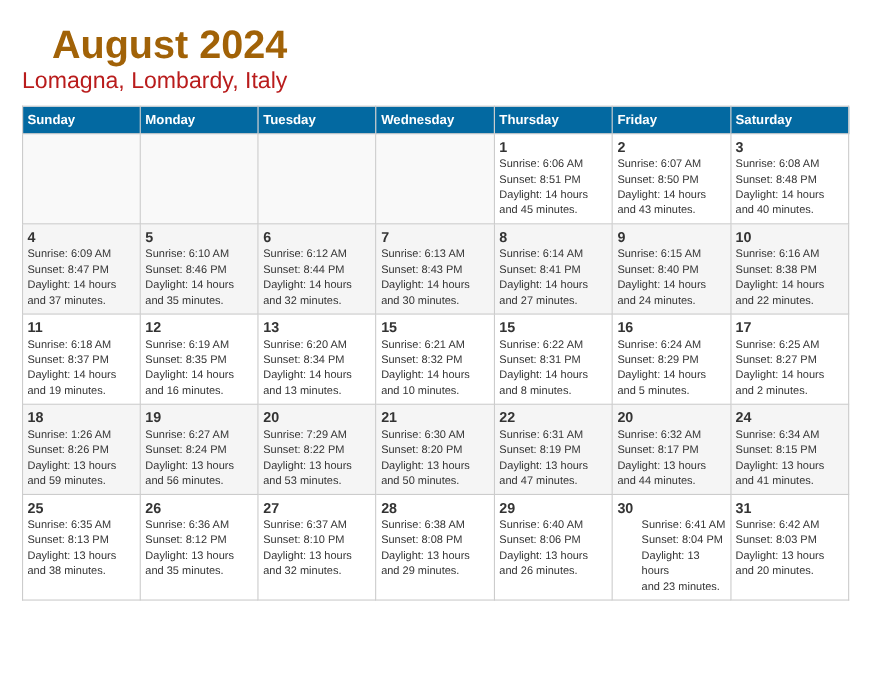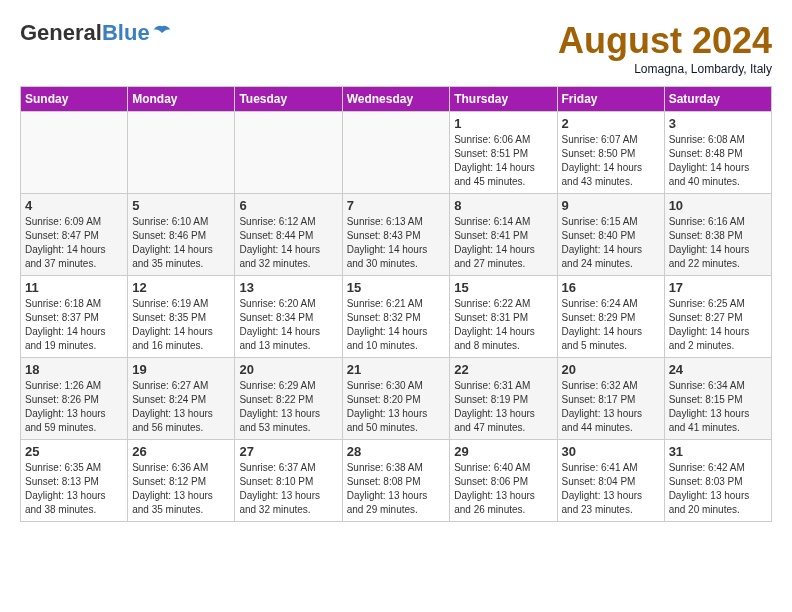--- a/index.html
+++ b/index.html
@@ -37,30 +37,30 @@
     }
     .title-area {
       text-align: right;
     }
     .month-title {
       font-size: 36px;
       font-weight: bold;
       color: #a16207;
     }
     .location {
-      font-size: 12px;
-      color: #0f172a;
+      font-size: 21px;
+      color: #b91c1c;
     }
     .calendar {
       width: 100%;
       border-collapse: collapse;
       font-size: 11px;
     }
     .calendar th {
-      background: #a21caf;
+      background: #0369a1;
       color: #fff;
       padding: 5px 4px;
       text-align: left;
       font-size: 12px;
       font-weight: bold;
       border: 1px solid #ccc;
     }
     .calendar td {
       border: 1px solid #ccc;
       vertical-align: top;
@@ -88,30 +88,20 @@
     .day-info {
       font-size: 10px;
       color: #333;
       line-height: 1.4;
     }
   </style>
 </head>
 <body>
 
 <div class="header">
-  <div class="logo">
-    <div class="logo-text">
-      <span>
-        <span class="logo-general">General</span><span class="logo-blue">Blue</span>
-      </span>
-      <svg class="logo-bird" viewBox="0 0 24 20" fill="#3a7fc1">
-        <path d="M12 2 C14 0, 20 2, 22 6 C18 5, 15 7, 12 10 C10 7, 6 5, 2 6 C4 2, 10 0, 12 2Z"></path>
-      </svg>
-    </div>
-  </div>
   <div class="title-area">
     <div class="month-title">August 2024</div>
     <div class="location">Lomagna, Lombardy, Italy</div>
   </div>
 </div>
 
 <table class="calendar">
   <thead>
     <tr>
     <th>Sunday</th>
@@ -263,21 +253,21 @@
         </td>
         <td class="cell-alt">
           <span class="day-num">19</span>
           <div class="day-info" style="white-space: pre-line;">Sunrise: 6:27 AM
 Sunset: 8:24 PM
 Daylight: 13 hours
 and 56 minutes.</div>
         </td>
         <td class="cell-alt">
           <span class="day-num">20</span>
-          <div class="day-info" style="white-space: pre-line;">Sunrise: 6:29 AM
+          <div class="day-info" style="white-space: pre-line;">Sunrise: 7:29 AM
 Sunset: 8:22 PM
 Daylight: 13 hours
 and 53 minutes.</div>
         </td>
         <td class="cell-alt">
           <span class="day-num">21</span>
           <div class="day-info" style="white-space: pre-line;">Sunrise: 6:30 AM
 Sunset: 8:20 PM
 Daylight: 13 hours
 and 50 minutes.</div>
@@ -335,21 +325,21 @@
         </td>
         <td class="cell-day">
           <span class="day-num">29</span>
           <div class="day-info" style="white-space: pre-line;">Sunrise: 6:40 AM
 Sunset: 8:06 PM
 Daylight: 13 hours
 and 26 minutes.</div>
         </td>
         <td class="cell-day">
           <span class="day-num">30</span>
-          <div class="day-info" style="white-space: pre-line;">Sunrise: 6:41 AM
+          <div class="day-info" style="white-space: pre-line; margin-left: 22px;">Sunrise: 6:41 AM
 Sunset: 8:04 PM
 Daylight: 13 hours
 and 23 minutes.</div>
         </td>
         <td class="cell-day">
           <span class="day-num">31</span>
           <div class="day-info" style="white-space: pre-line;">Sunrise: 6:42 AM
 Sunset: 8:03 PM
 Daylight: 13 hours
 and 20 minutes.</div>

